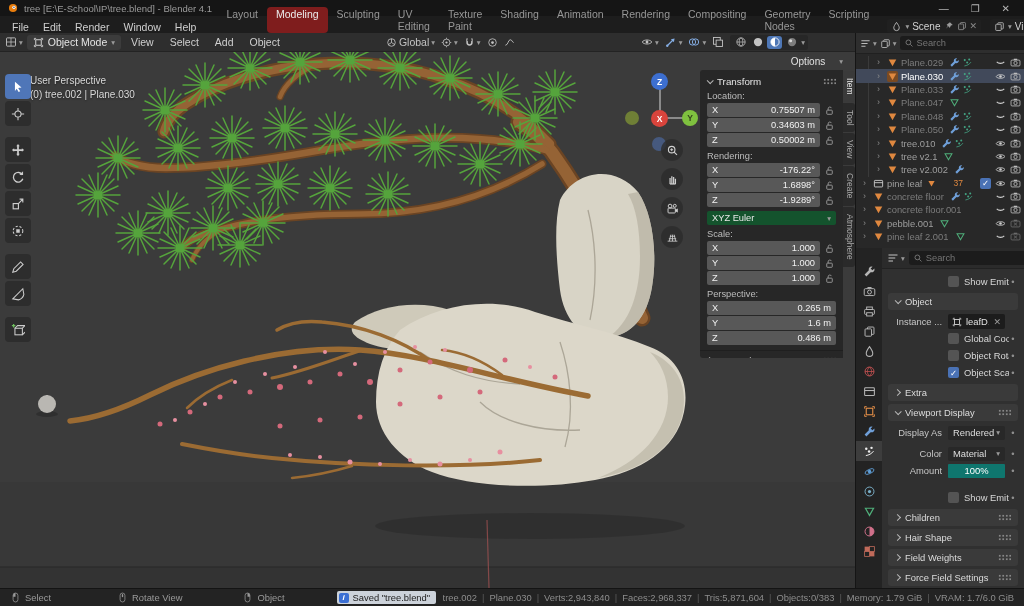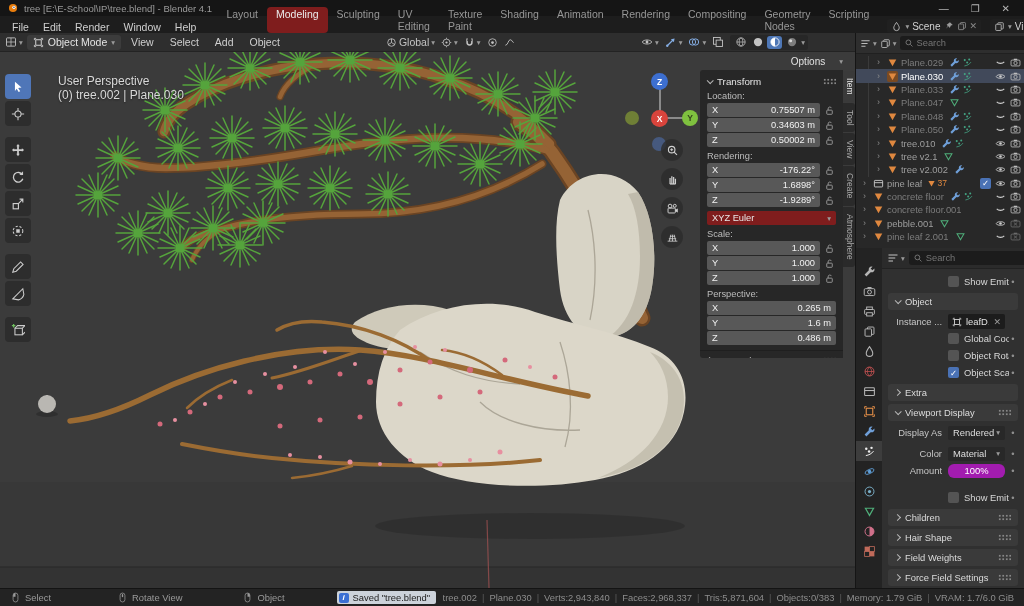--- a/index.html
+++ b/index.html
@@ -29,21 +29,21 @@
 .hic.on{color:#85aee4}
 .sphs{display:flex;align-items:center;gap:2px;background:#272727;border-radius:3px;padding:1px 3px}
 .sph{width:15px;height:13px;display:flex;align-items:center;justify-content:center;color:#c3c3c3;border-radius:3px}
 .sph.active{background:#4e77b6;color:#fff}
 .scene{position:absolute;left:0;top:19px;width:855px;height:536px}
 
 .toolbar{position:absolute;left:5px;top:41px;display:flex;flex-direction:column;gap:2px;z-index:5}
 .tool{width:26px;height:25px;background:#2b2b2bdd;border-radius:4px;display:flex;align-items:center;justify-content:center;color:#cccccc}
 .tool.active{background:#4f76b8;color:#fff}
 .tgap{margin-top:9px}
-.ovinfo{position:absolute;left:58px;top:41px;z-index:4;color:#d8d8d8;font-size:12px;line-height:14px;text-shadow:0 1px 2px rgba(0,0,0,.45)}
+.ovinfo{position:absolute;left:30px;top:41px;z-index:4;color:#d8d8d8;font-size:10px;line-height:14px;text-shadow:0 1px 2px rgba(0,0,0,.45)}
 .optbtn{position:absolute;right:12px;top:23px;z-index:8;color:#e2e2e2;font-size:10px;display:flex;gap:14px;align-items:center}
 
 .gizmo{position:absolute;left:622px;top:38px;width:76px;height:76px;z-index:5}
 .ball{position:absolute;border-radius:50%;display:flex;align-items:center;justify-content:center;font-size:8.5px;font-weight:bold;color:#fff}
 .axline{position:absolute;background:#8a8a8a}
 .navcol{position:absolute;left:661px;top:106px;display:flex;flex-direction:column;gap:7px;z-index:5}
 .navb{width:22px;height:22px;border-radius:50%;background:#2c2c2ccc;display:flex;align-items:center;justify-content:center;color:#d0d0d0}
 
 .npwrap{position:absolute;right:0;top:37px;display:flex;align-items:flex-start;z-index:6}
 .npanel{width:143px;background:rgba(39,39,39,.96);border-radius:3px 0 0 3px;padding:5px 7px 6px;height:288px;overflow:hidden}
@@ -51,21 +51,21 @@
 .ntab{writing-mode:vertical-rl;font-size:8.5px;color:#a8a8a8;background:#2a2a2a;padding:7px 0;border-radius:0 3px 3px 0;width:12px;text-align:center}
 .ntab.active{background:#3a3a3a;color:#e8e8e8}
 .phead{display:flex;align-items:center;gap:5px;color:#e3e3e3;font-size:9.8px;margin:1px 0 2px}
 .grip{margin-left:auto;width:13px;height:7px;background-image:radial-gradient(#878787 .8px,transparent .9px);background-size:3.5px 3.5px}
 .fsec{color:#bdbdbd;font-size:9.3px;margin:4px 0 2px}
 .frow{display:flex;align-items:center;margin-bottom:1px}
 .fld{flex:1;height:14px;background:#585858;border-radius:2px;display:flex;align-items:center;padding:0 5px;color:#f1f1f1;font-size:9.3px}
 .fld .ax{width:12px}
 .fld .val{flex:1;text-align:right}
 .lock{width:13px;margin-left:3px;color:#a8a8a8;display:flex;justify-content:center}
-.euler{height:14px;background:#7f1d1d;border-radius:2px;display:flex;align-items:center;padding:0 5px;margin:4px 0 1px;color:#e8e8e8;font-size:9.3px}
+.euler{height:14px;background:#14532d;border-radius:2px;display:flex;align-items:center;padding:0 5px;margin:4px 0 1px;color:#e8e8e8;font-size:9.3px}
 .euler .car{margin-left:auto}
 .chd,.chr{width:5px;height:5px;border-right:1.3px solid #b5b5b5;border-bottom:1.3px solid #b5b5b5;display:inline-block;flex:none}
 .chd{transform:rotate(45deg) translateY(-1px)}
 .chr{transform:rotate(-45deg)}
 .npdiv{border-top:1px solid #1f1f1f;margin:5px -7px 4px}
 
 .sidebar{width:169px;display:flex;flex-direction:column;background:#282828;border-left:1px solid #151515}
 .outliner{height:215px;display:flex;flex-direction:column}
 .olhead{height:21px;background:#2e2e2e;display:flex;align-items:center;padding:0 4px;gap:3px;border-bottom:1px solid #202020}
 .search{flex:1;height:14px;background:#1c1c1c;border-radius:3px;display:flex;align-items:center;gap:3px;padding:0 4px;color:#7d7d7d}
@@ -76,38 +76,38 @@
 .orow .exp{color:#8a8a8a;width:7px;font-size:9px;line-height:9px}
 .r-child{padding-left:21px;background:linear-gradient(#3a3a3a,#3a3a3a) 12px 0/1px 100% no-repeat}
 .r-sel{background:#41495a;color:#fff}
 .r-dim{color:#7c7c7c}
 .oname{white-space:nowrap;overflow:hidden;text-overflow:ellipsis}
 .mods{display:flex;gap:2px;margin-left:3px}
 .vis{margin-left:auto;display:flex;gap:4px;align-items:center}
 .oi{width:11px;height:11px;flex:none}
 .c-or{color:#e0883f}.c-wr{color:#6f9fd8}.c-pt{color:#43a383}.c-gr{color:#4fae7a}.c-wh{color:#cfcfcf}
 .eyec{color:#cfcfcf}.camc{color:#bdbdbd}.off{opacity:.45}
-.badge{display:flex;align-items:center;color:#e0883f;font-size:8.5px;gap:1px;margin-left:2px}
+.badge{display:flex;align-items:center;color:#e0883f;font-size:8.5px;gap:17px;margin-left:2px}
 .cb{width:11px;height:11px;border-radius:2px;background:#545454;display:inline-flex;align-items:center;justify-content:center;color:#fff;font-size:8.5px;flex:none}
 .cb.on{background:#4a72b5}
 
 .props{flex:1;display:flex;min-height:0}
 .ptabs{width:26px;background:#232323;display:flex;flex-direction:column;padding-top:13px}
 .ptab{height:20px;display:flex;align-items:center;justify-content:center}
 .ptab.active{background:#3d3d3d}
 .pmain{flex:1;display:flex;flex-direction:column;background:#303030;min-width:0}
 .pheadr{height:21px;display:flex;align-items:center;gap:4px;background:#2b2b2b;padding:0 5px;border-bottom:1px solid #222}
 .pbody{flex:1;padding:4px 0 0;overflow:hidden}
 .prow{display:flex;align-items:center;height:17px;padding-right:7px;font-size:9.4px}
 .plab{width:60px;text-align:right;margin-right:6px;color:#c6c6c6;white-space:nowrap;overflow:hidden;flex:none}
 .dot{width:8px;text-align:center;color:#8f8f8f;margin-left:4px;flex:none}
 .cblab{margin-left:5px;color:#d8d8d8;white-space:nowrap;overflow:hidden}
 .dd{flex:1;height:14px;background:#282828;border-radius:2px;display:flex;align-items:center;padding:0 5px;color:#dedede;min-width:0}
 .dd .car{margin-left:auto}
-.slider{flex:1;height:14px;background:#a21caf;border-radius:6px;color:#fff;display:flex;align-items:center;justify-content:center;font-size:9.4px}
+.slider{flex:1;height:14px;background:#0f766e;border-radius:1px;color:#fff;display:flex;align-items:center;justify-content:center;font-size:9.4px}
 .objfld{flex:1;height:15px;background:#1c1c1c;border-radius:2px;display:flex;align-items:center;gap:4px;padding:0 4px;color:#e0e0e0;min-width:0}
 .objfld .x{margin-left:auto;color:#9a9a9a;font-size:9px}
 .psec{height:17px;background:#3a3a3a;border-radius:3px;margin:3px 6px;display:flex;align-items:center;gap:5px;padding:0 7px;color:#dcdcdc;font-size:9.4px}
 
 .statusbar{height:18px;background:#232323;display:flex;align-items:center;padding:0 10px;color:#9a9a9a;font-size:9.4px;border-top:1px solid #141414}
 .hint{display:flex;align-items:center;gap:4px;color:#9a9a9a}
 .saved{display:flex;align-items:center;gap:4px;background:#ccd2da;color:#1c1c1c;border-radius:2px;height:13px;padding:0 6px 0 2px;margin-left:52px;white-space:nowrap}
 .ibox{width:10px;height:10px;background:#3b6fd3;color:#fff;border-radius:2px;display:flex;align-items:center;justify-content:center;font-size:8px;font-weight:bold;font-style:italic}
 .stats{margin-left:auto;display:flex;white-space:nowrap;overflow:hidden;color:#8d8d8d}
 .stat+.stat::before{content:"|";margin:0 5px;color:#5c5c5c}

